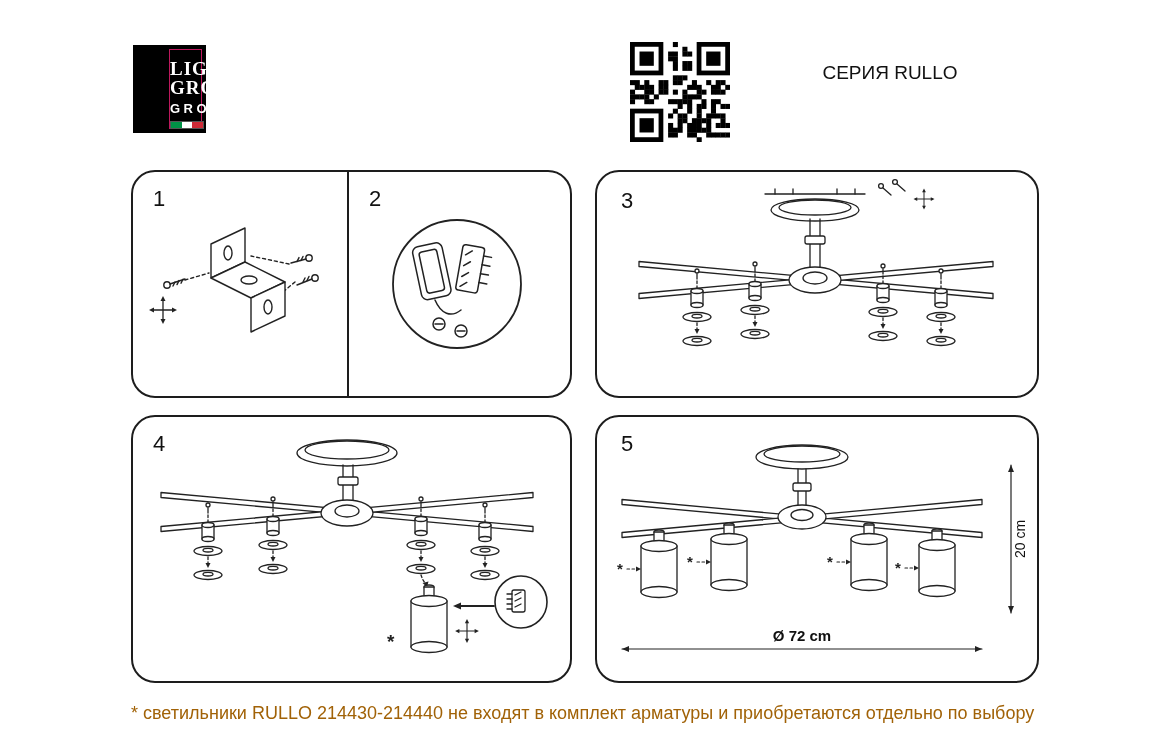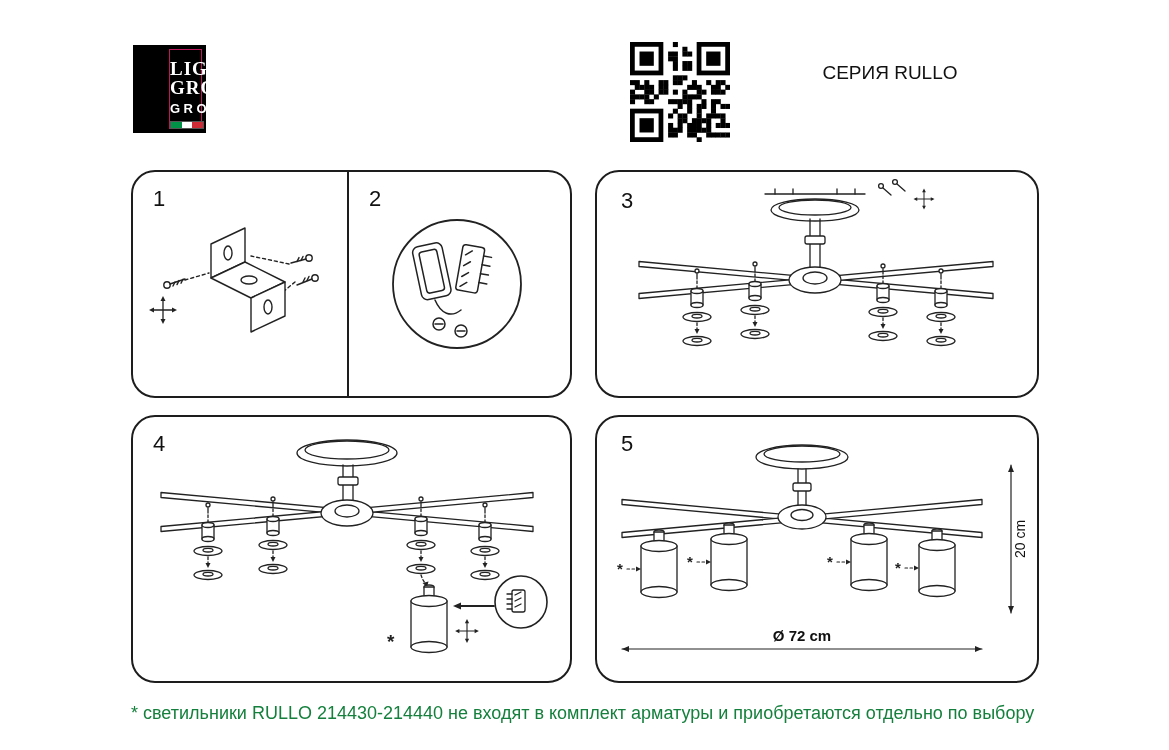--- a/index.html
+++ b/index.html
@@ -23,21 +23,21 @@
   
   .panel{position:absolute;border:2px solid #1d1d1d;border-radius:24px;background:#fff;}
   #p12{left:131px;top:170px;width:437px;height:224px;}
   #p3{left:595px;top:170px;width:440px;height:224px;}
   #p4{left:131px;top:415px;width:437px;height:264px;}
   #p5{left:595px;top:415px;width:440px;height:264px;}
   .divider{position:absolute;left:214px;top:0;bottom:0;width:2px;background:#1d1d1d;}
   .step-num{position:absolute;font-size:22px;color:#111;}
   .drawing{position:absolute;}
   svg text{font-family:"Liberation Sans", sans-serif;}
-  .footnote{position:absolute;left:131px;top:703px;width:940px;font-size:18px;color:#15803d;}
+  .footnote{position:absolute;left:131px;top:703px;width:940px;font-size:18px;color:#a16207;}
 </style>
 </head>
 <body>
 
 <div class="page">
 
   <svg width="0" height="0" style="position:absolute" aria-hidden="true">
     <defs>
       <g id="holder-cluster" stroke="#222" stroke-width="1.3" fill="none">
         <circle cx="0" cy="-20" r="2" fill="#fff"></circle>

